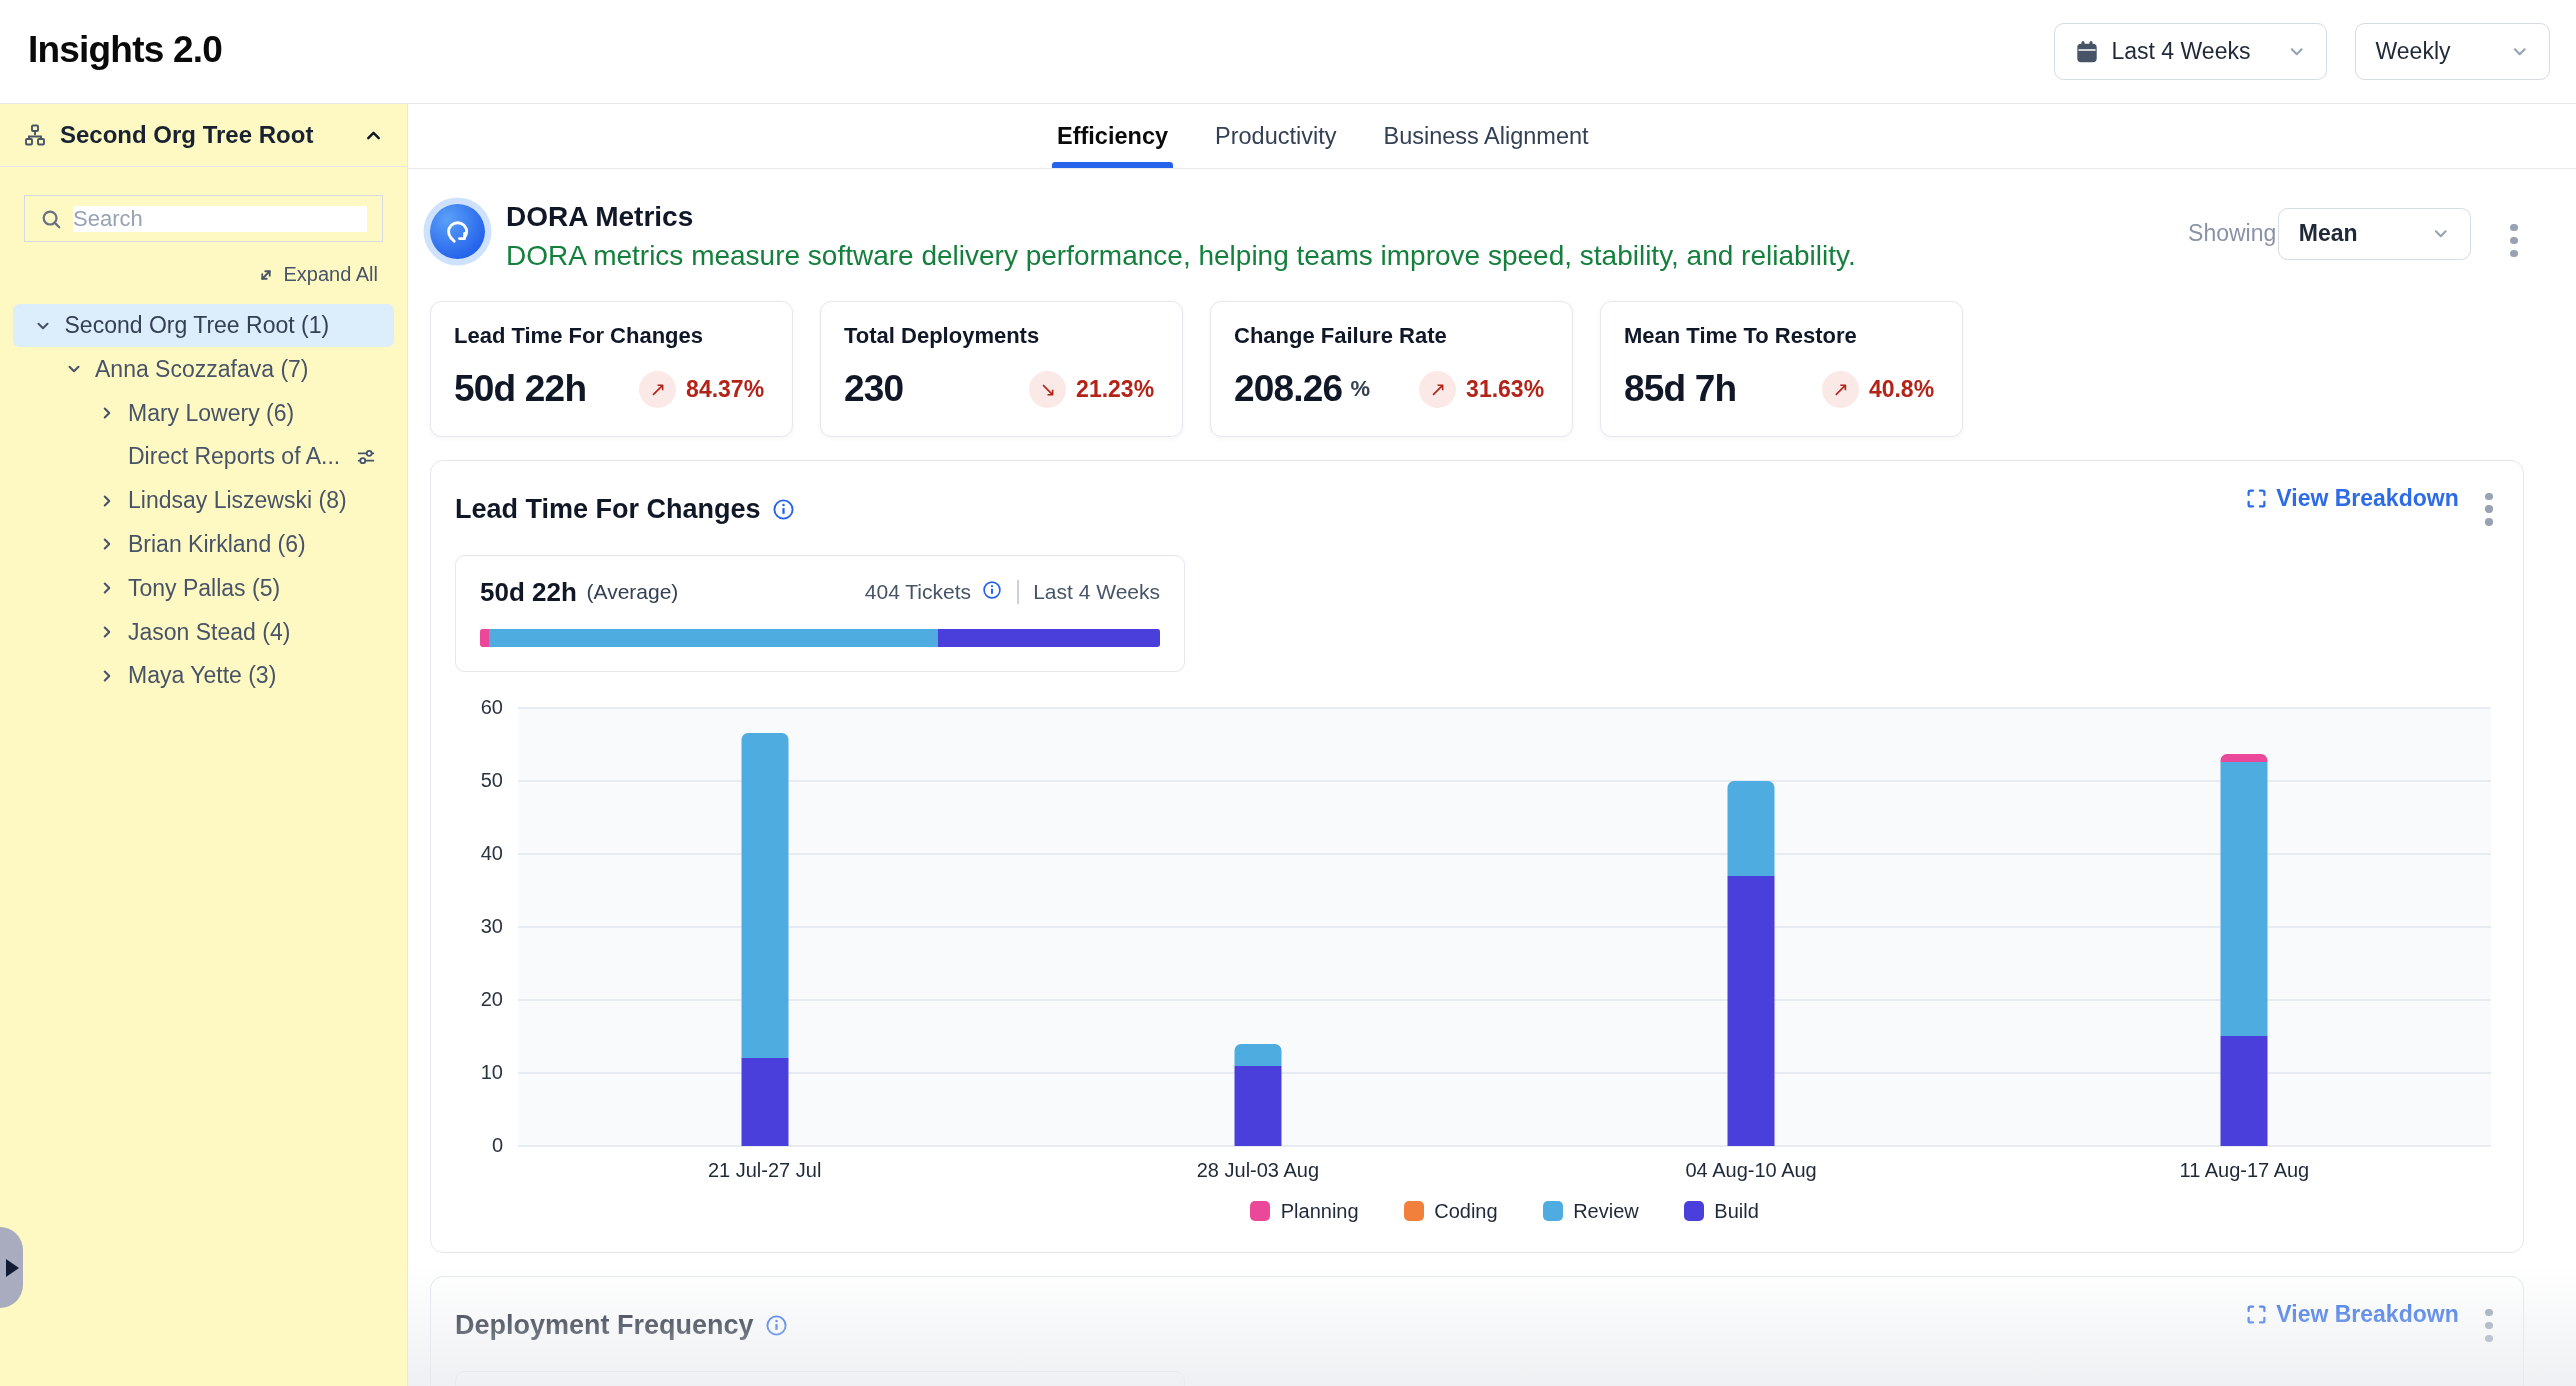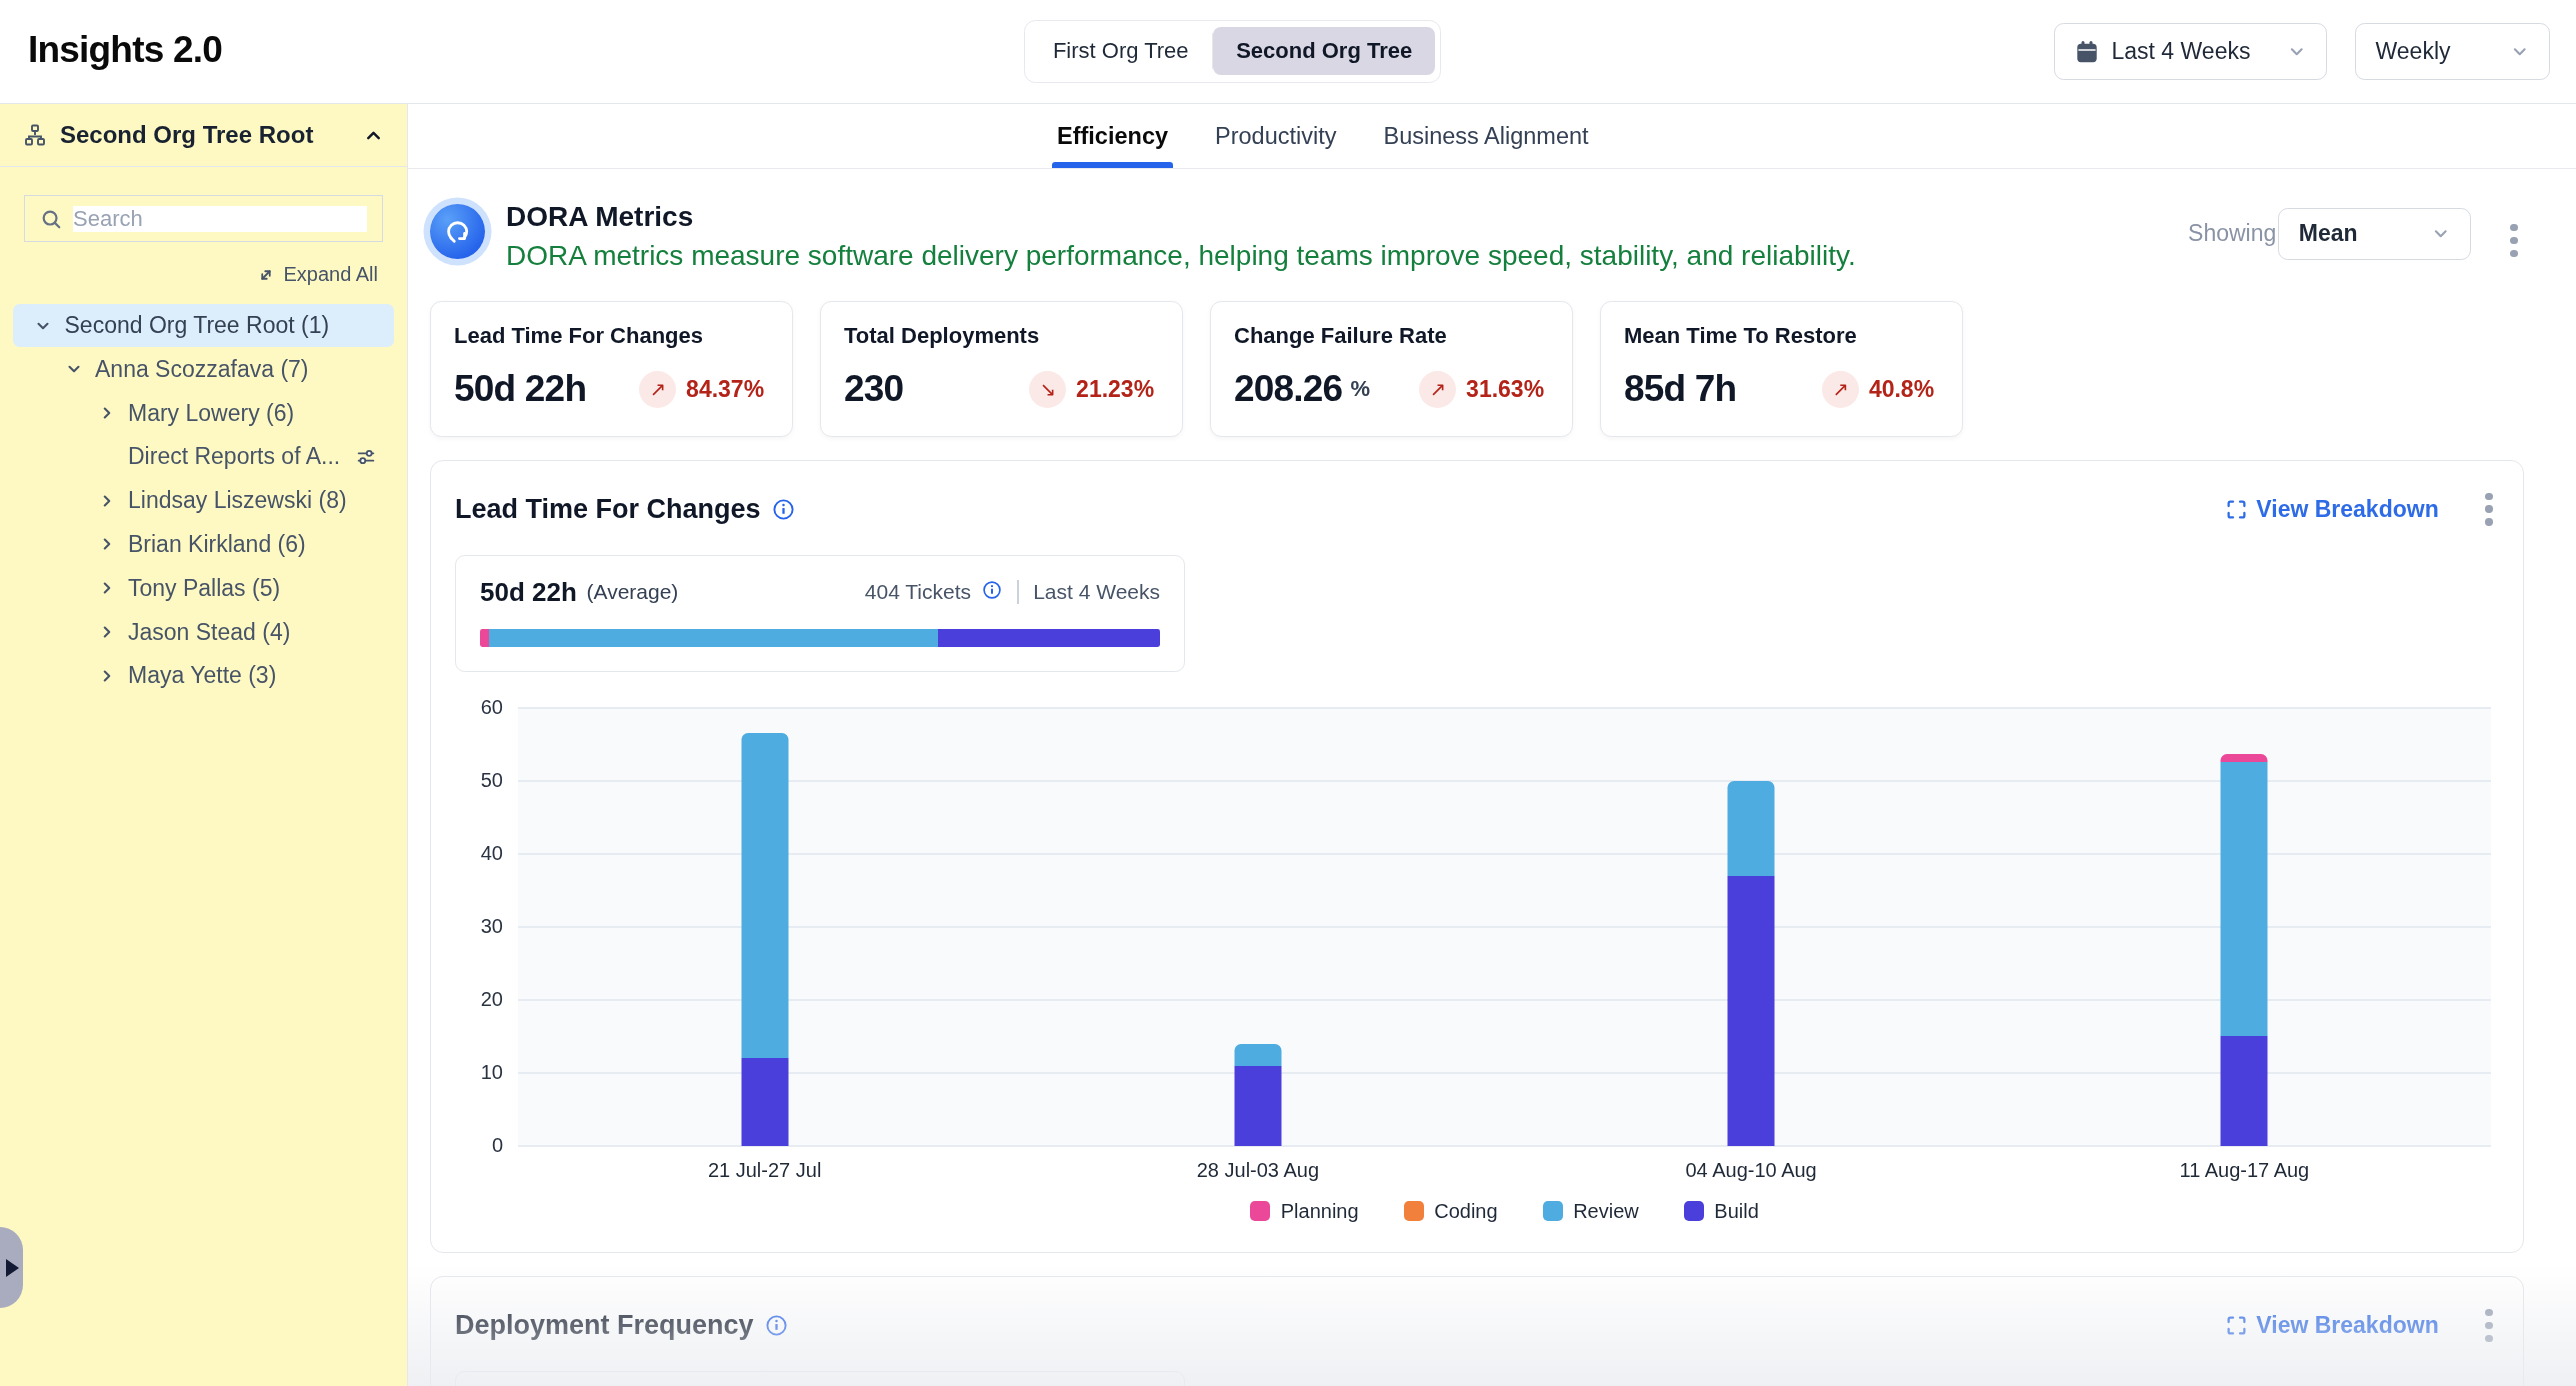--- a/index.html
+++ b/index.html
@@ -80,21 +80,21 @@
   .card-suf { font-size:22px; font-weight:600; color:#344054; margin-left:8px; }
   .trend { margin-left:auto; display:flex; align-items:center; gap:9.7px; padding-right:4.9px; }
   .trend-badge { width:37px; height:37px; border-radius:50%; background:#FBE9E7; color:#B42318;
     font-size:19.5px; display:flex; align-items:center; justify-content:center; }
   .trend-val { font-size:23px; font-weight:700; color:#B42318; }
 
   .panel { border:1.6px solid #E4E7EC; border-radius:13px; background:#fff; margin-top:23px; padding:24px; }
   .panel-head { display:flex; align-items:center; }
   .panel-title { font-size:27px; font-weight:700; color:#101828; }
   .info-ic { margin-left:11.4px; display:flex; cursor:pointer; }
-  .panel-actions { margin-left:auto; display:flex; align-items:center; gap:40px; }
+  .panel-actions { margin-left:auto; display:flex; align-items:flex-start; gap:20px; }
   .vb { display:flex; align-items:center; gap:9.7px; color:#2E6BE6; font-size:23px; font-weight:700; cursor:pointer; }
   .panel .kebab { margin-top:0; }
 
   .summary-card { width:730px; border:1.6px solid #E4E7EC; border-radius:9.7px; margin-top:21px; padding:21px 24px 24px 24px; }
   .sum-top { display:flex; align-items:center; }
   .sum-val { font-size:26px; font-weight:800; color:#101828; }
   .sum-qual { font-size:21px; color:#344054; margin-left:9.7px; }
   .sum-right { margin-left:auto; display:flex; align-items:flex-start; gap:11.4px; font-size:21px; color:#475467; }
   .pipe { width:1.6px; height:24px; background:#CBD2DC; margin:0 3.2px; }
   .dist-bar { display:flex; height:18px; margin-top:21px; border-radius:2.4px; overflow:hidden; }
@@ -123,25 +123,20 @@
 
 <div class="page">
 
   <div class="dash" style="left:253px;width:19.5px"></div>
   <div class="dash" style="left:463px;width:11.4px"></div>
   <div class="dash" style="left:815px;width:23px"></div>
   <div class="dash" style="left:1500px;width:18px"></div>
 
   <header class="hdr">
     <div class="hdr-title">Insights 2.0</div>
-    <div class="seg" id="orgToggle">
-        <button class="seg-btn">First Org Tree</button>
-        <div class="seg-div"></div>
-        <button class="seg-btn active">Second Org Tree</button>
-      </div>
     <div class="hdr-right">
       <div class="select date-select">
         <svg class="cal" width="24" height="24" viewBox="0 0 24 24" fill="none" stroke="#475467" stroke-width="2.4" stroke-linecap="round">
           <rect x="3.5" y="5" width="17" height="16" rx="2.5" fill="#475467"></rect>
           <line x1="8" y1="2.5" x2="8" y2="6" stroke="#475467" stroke-width="3"></line>
           <line x1="16" y1="2.5" x2="16" y2="6" stroke="#475467" stroke-width="3"></line>
           <line x1="4" y1="10" x2="20" y2="10" stroke="#fff" stroke-width="1.6"></line>
         </svg>
         <span class="grow">Last 4 Weeks</span>
         <svg class="chev-dn" viewBox="0 0 24 24" fill="none" stroke="#98A2B3" stroke-width="2.6" stroke-linecap="round" stroke-linejoin="round">

